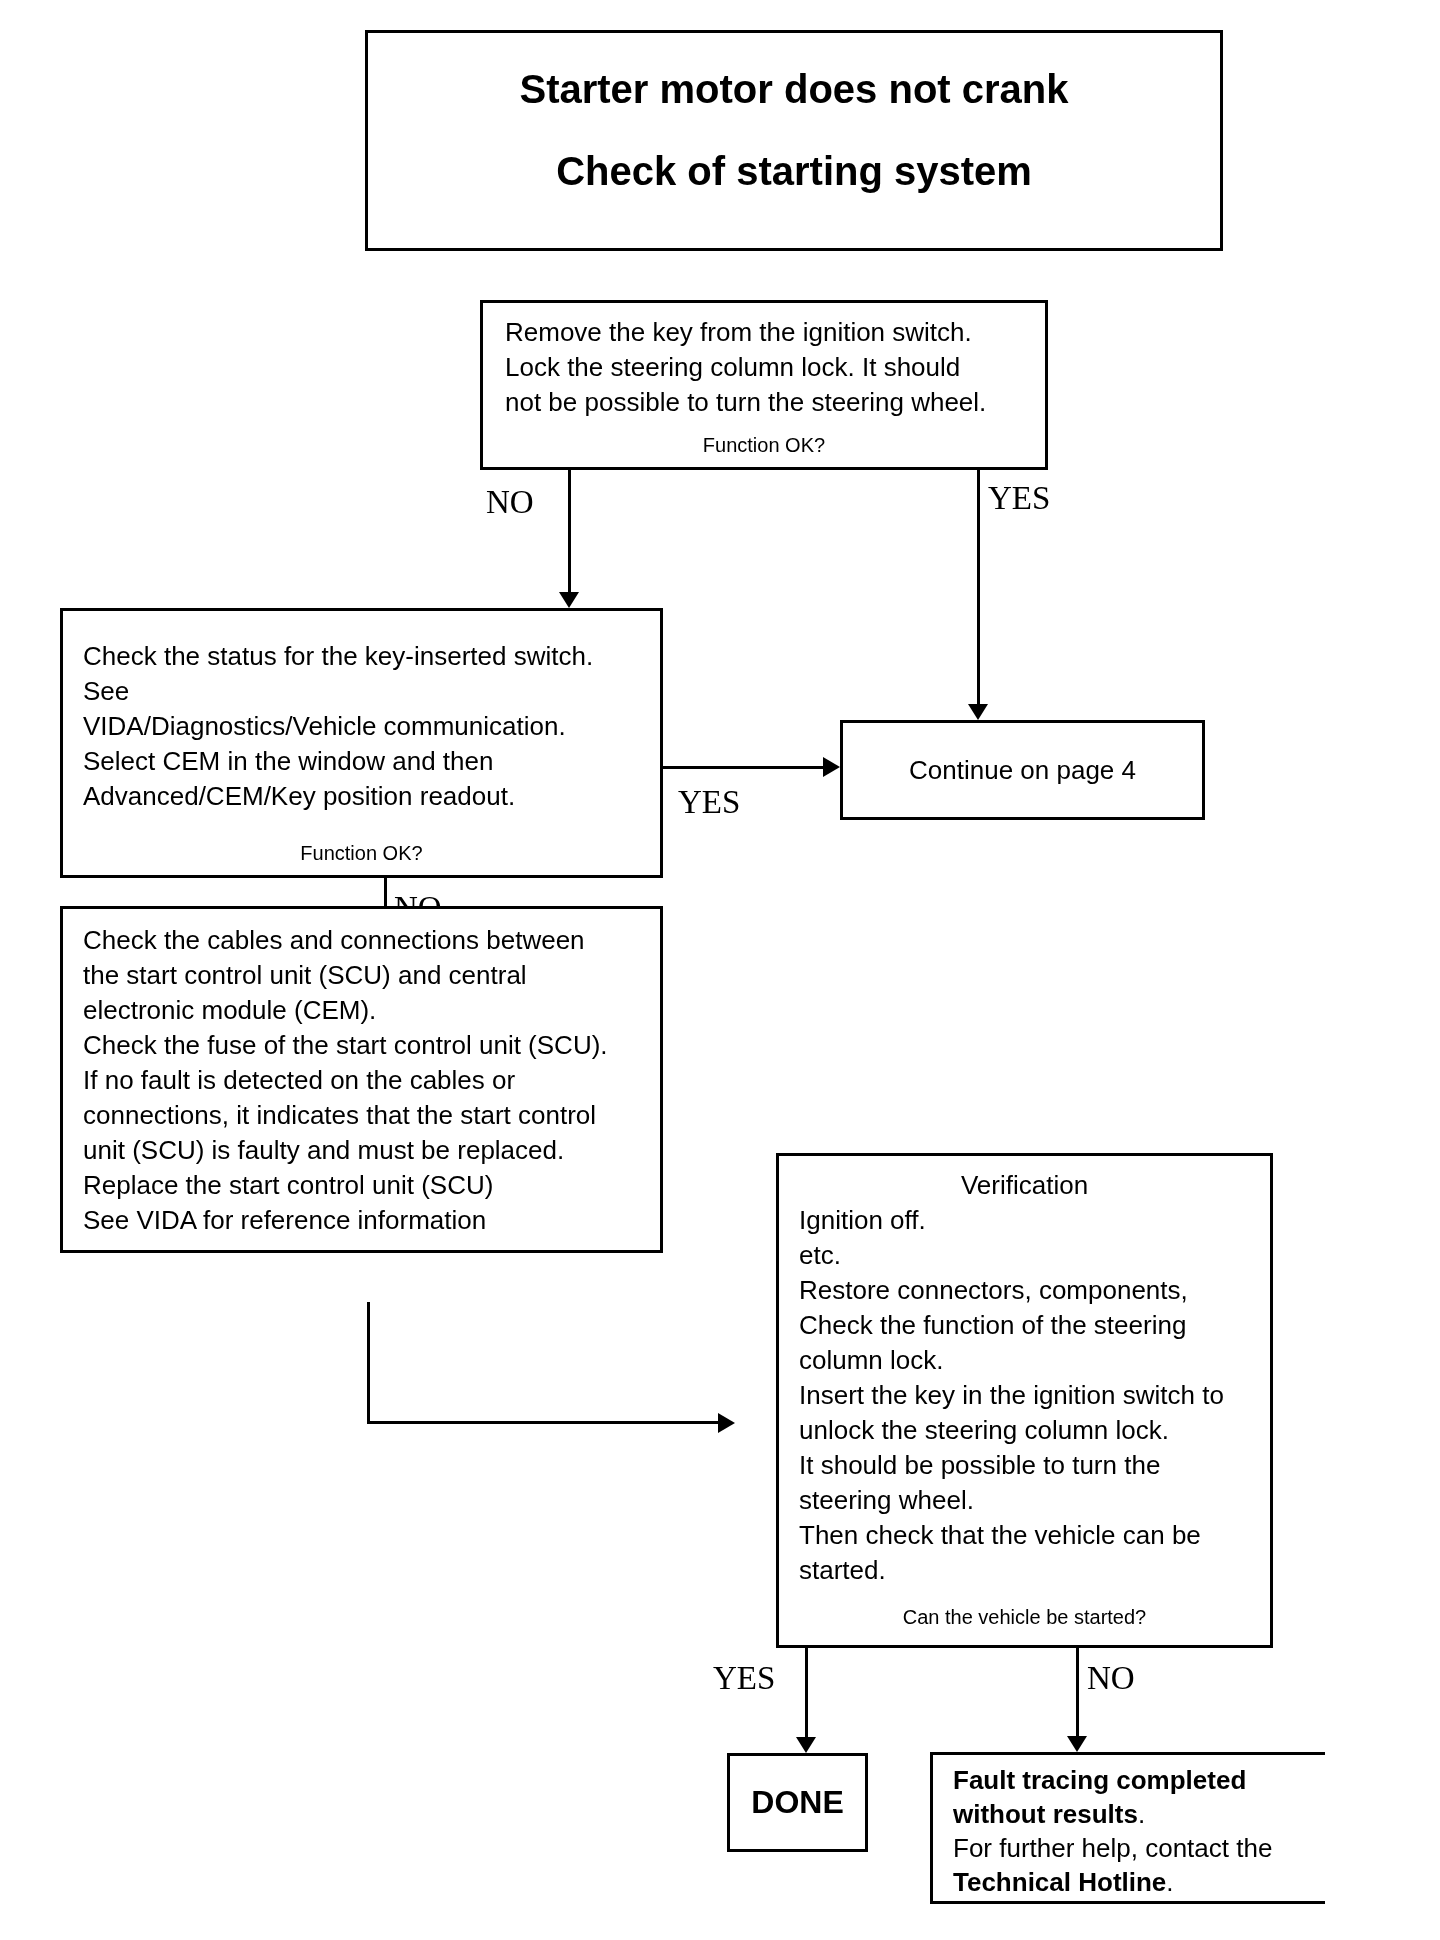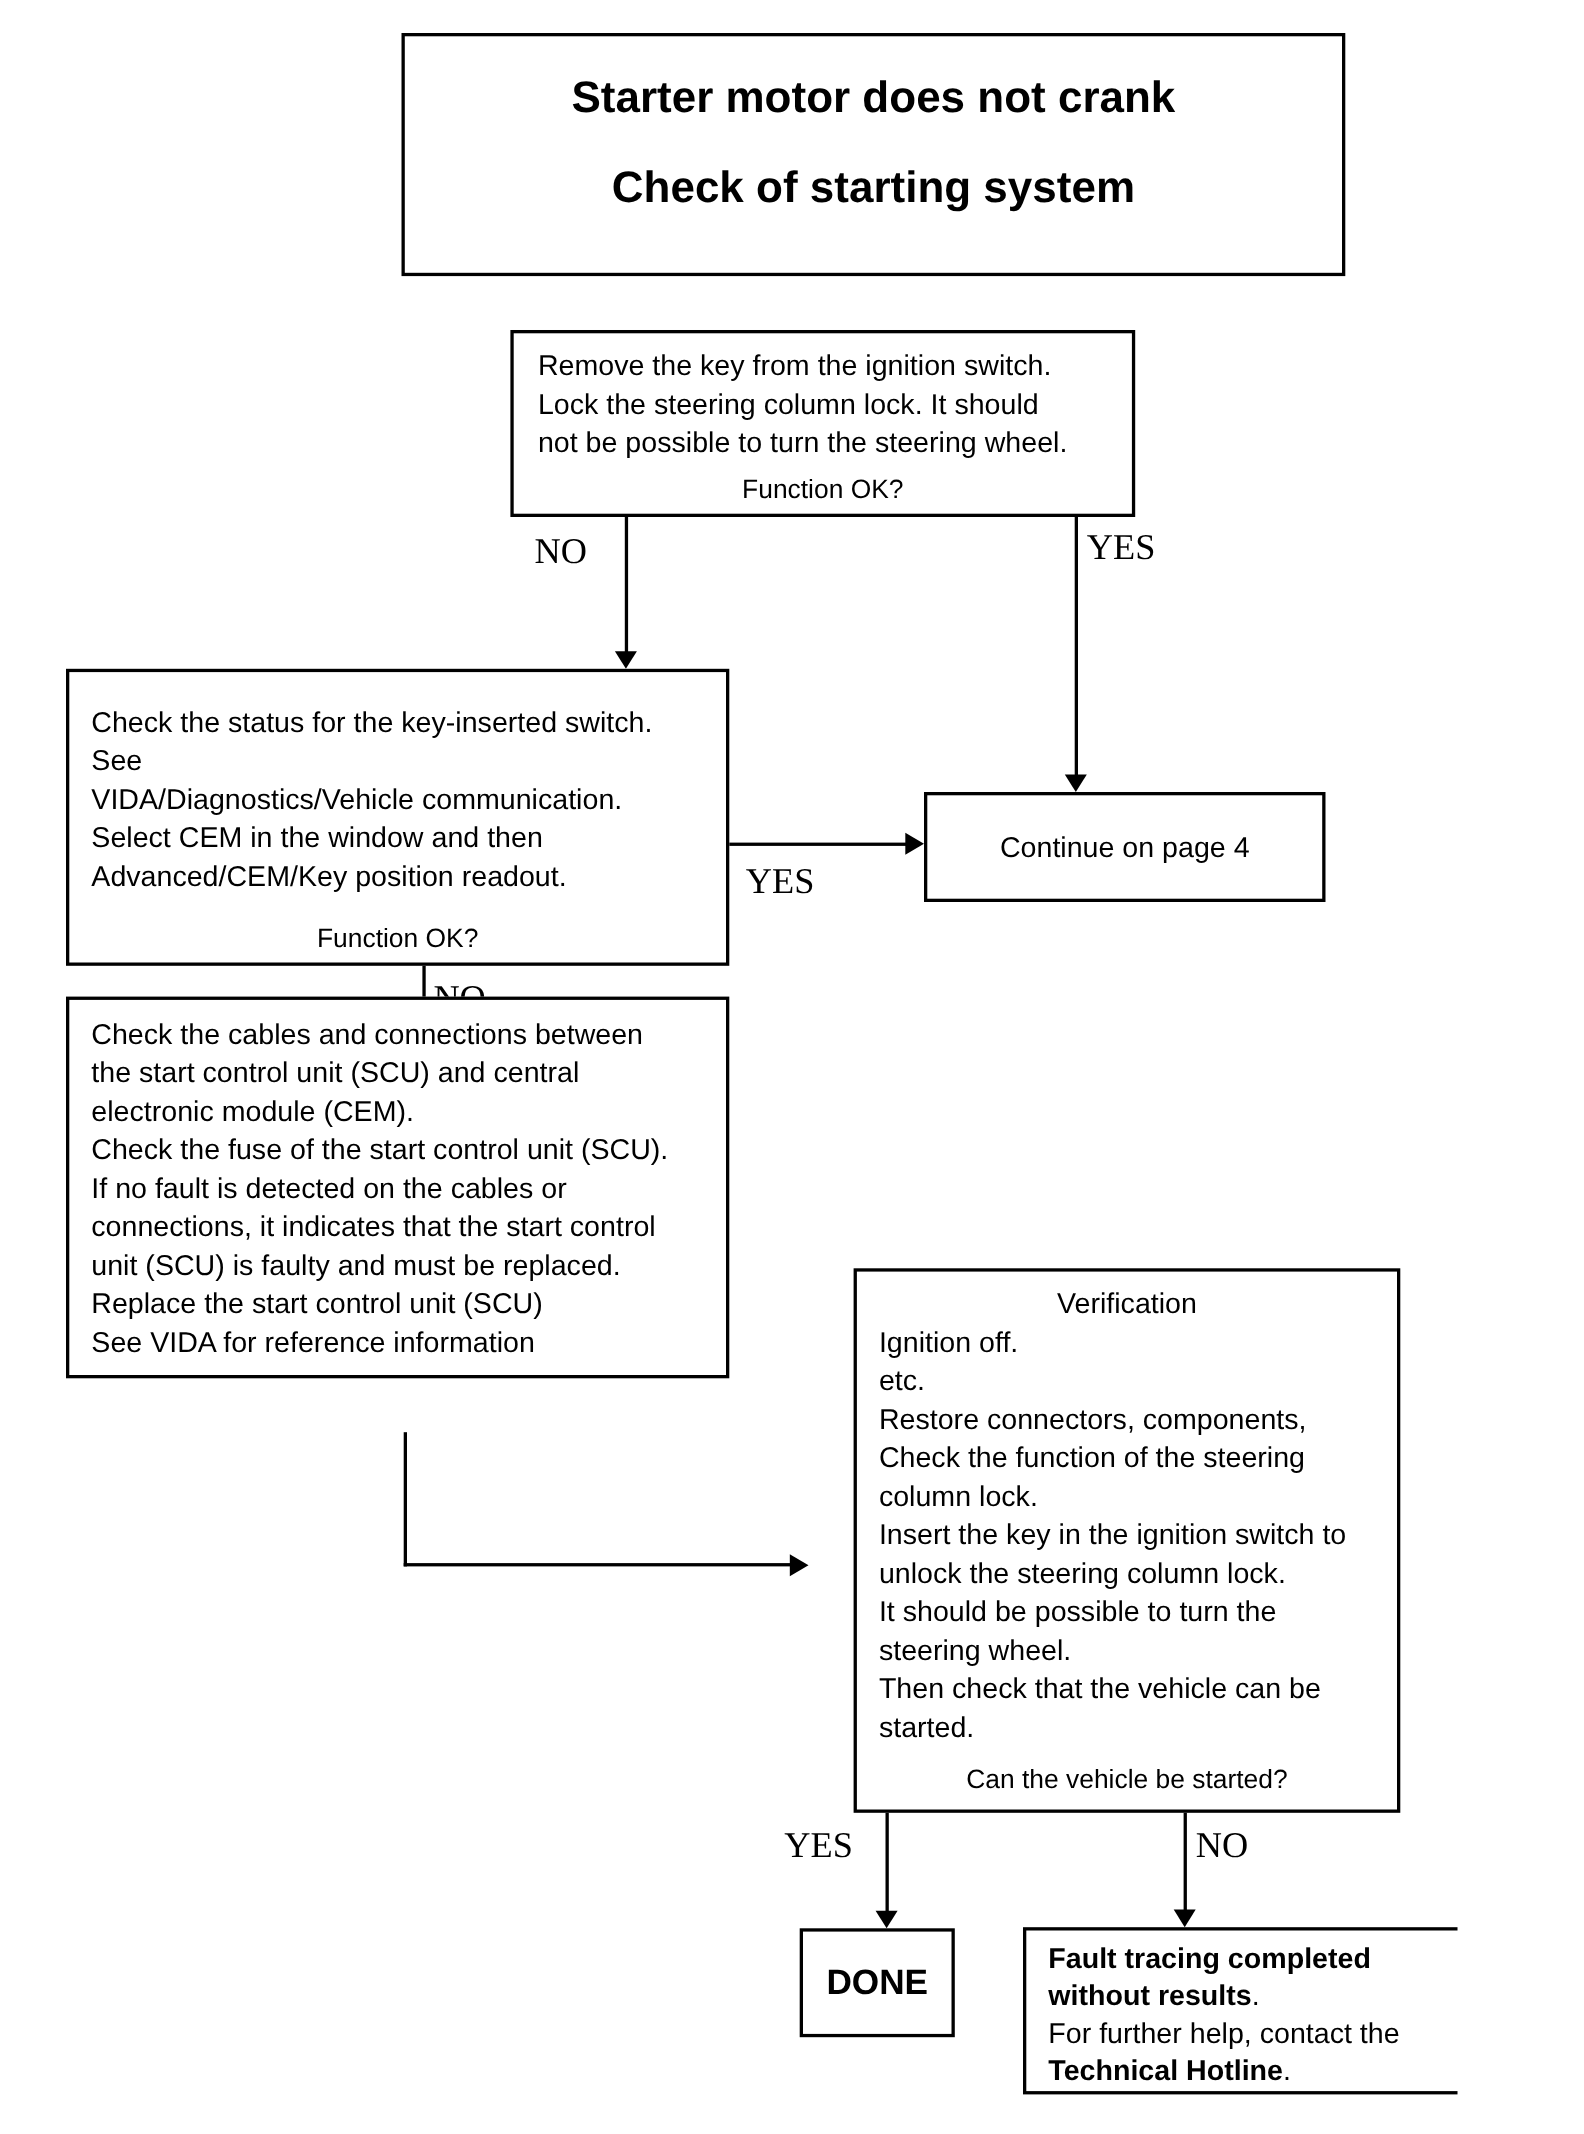--- a/index.html
+++ b/index.html
@@ -30,27 +30,27 @@
     white-space: nowrap;
   }
   .title-line + .title-line { margin-top: 34px; }
 
   .node .t {
     font-size: 26px;
     line-height: 35px;
     white-space: nowrap;
   }
   .node .q {
-    font-size: 24px;
+    font-size: 20px;
     line-height: 35px;
     text-align: center;
     white-space: nowrap;
   }
 
-  #node-remove-key { left: 464px; top: 300px; width: 568px; height: 170px; padding: 12px 16px 0 22px; }
+  #node-remove-key { left: 480px; top: 300px; width: 568px; height: 170px; padding: 12px 16px 0 22px; }
   #node-remove-key .q { margin-top: 8px; margin-left: -6px; }
 
   #node-key-status { left: 60px; top: 608px; width: 603px; height: 270px; padding: 28px 16px 0 20px; }
   #node-key-status .q { margin-top: 22px; margin-left: -4px; }
 
   #node-continue {
     left: 840px; top: 720px; width: 365px; height: 100px;
     display: flex; align-items: center; justify-content: center;
     font-size: 26px; white-space: nowrap;
   }

